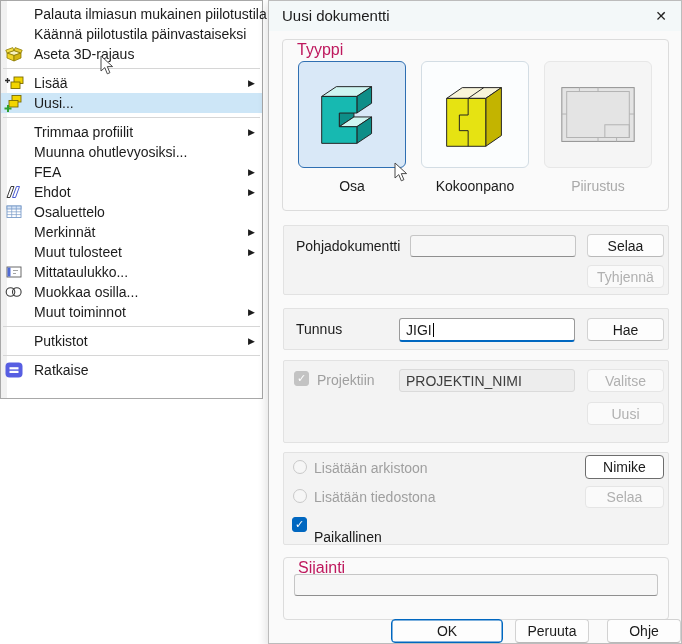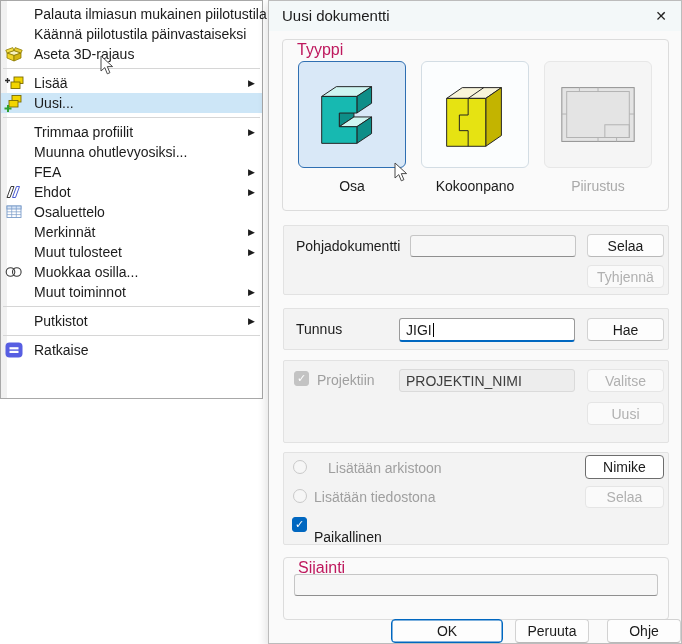--- a/index.html
+++ b/index.html
@@ -231,20 +231,30 @@
   <div class="mi">
     <span class="mi-label">Merkinnät</span>
     <span class="mi-arrow">▶</span>
   </div>
 
   <div class="mi">
     <span class="mi-label">Muut tulosteet</span>
     <span class="mi-arrow">▶</span>
   </div>
 
+  <div class="mi">
+    <span class="mi-icon">
+      <svg width="18" height="18" viewBox="0 0 18 18">
+        <rect x="2" y="4" width="14" height="10" fill="#ffffff" stroke="#5a5a5a" stroke-width="0.9"></rect>
+        <rect x="2.5" y="4.5" width="3" height="9" fill="#4f6ad4"></rect>
+        <path d="M8 7.5 H13 M8 10.5 H11" stroke="#9a9a9a" stroke-width="0.9"></path>
+      </svg>
+    </span>
+    <span class="mi-label">Mittataulukko...</span>
+  </div>
 
   <div class="mi">
     <span class="mi-icon">
       <svg width="20" height="18" viewBox="0 0 20 18">
         <circle cx="6.5" cy="9" r="4.3" fill="none" stroke="#3a3a3a" stroke-width="1.1"></circle>
         <circle cx="12.8" cy="9" r="4.3" fill="none" stroke="#3a3a3a" stroke-width="1.1"></circle>
       </svg>
     </span>
     <span class="mi-label">Muokkaa osilla...</span>
   </div>
@@ -349,21 +359,21 @@
     <span class="plabel disabled" style="left:33px; top:11px;">Projektiin</span>
     <div class="field disabled" style="left:115px; top:8px; width:176px; height:23px;">
       <span>PROJEKTIN_NIMI</span>
     </div>
     <div class="btn disabled" style="left:303px; top:8px; width:77px; height:23px;">Valitse</div>
     <div class="btn disabled" style="left:303px; top:41px; width:77px; height:23px;">Uusi</div>
   </div>
 
   <div class="panel" style="top:451px; height:93px;">
     <span class="radio" style="left:9px; top:7px;"></span>
-    <span class="plabel disabled" style="left:44px; top:7px;">Lisätään arkistoon</span>
+    <span class="plabel disabled" style="left:30px; top:7px;">Lisätään arkistoon</span>
     <div class="btn emph" style="left:301px; top:2px; width:79px; height:24px;">Nimike</div>
 
     <span class="radio" style="left:9px; top:36px;"></span>
     <span class="plabel disabled" style="left:30px; top:36px;">Lisätään tiedostona</span>
     <div class="btn disabled" style="left:301px; top:33px; width:79px; height:22px;">Selaa</div>
 
     <span class="cb checked" style="left:8px; top:64px;">✓</span>
     <span class="plabel" style="left:30px; top:76px;">Paikallinen</span>
   </div>
 

